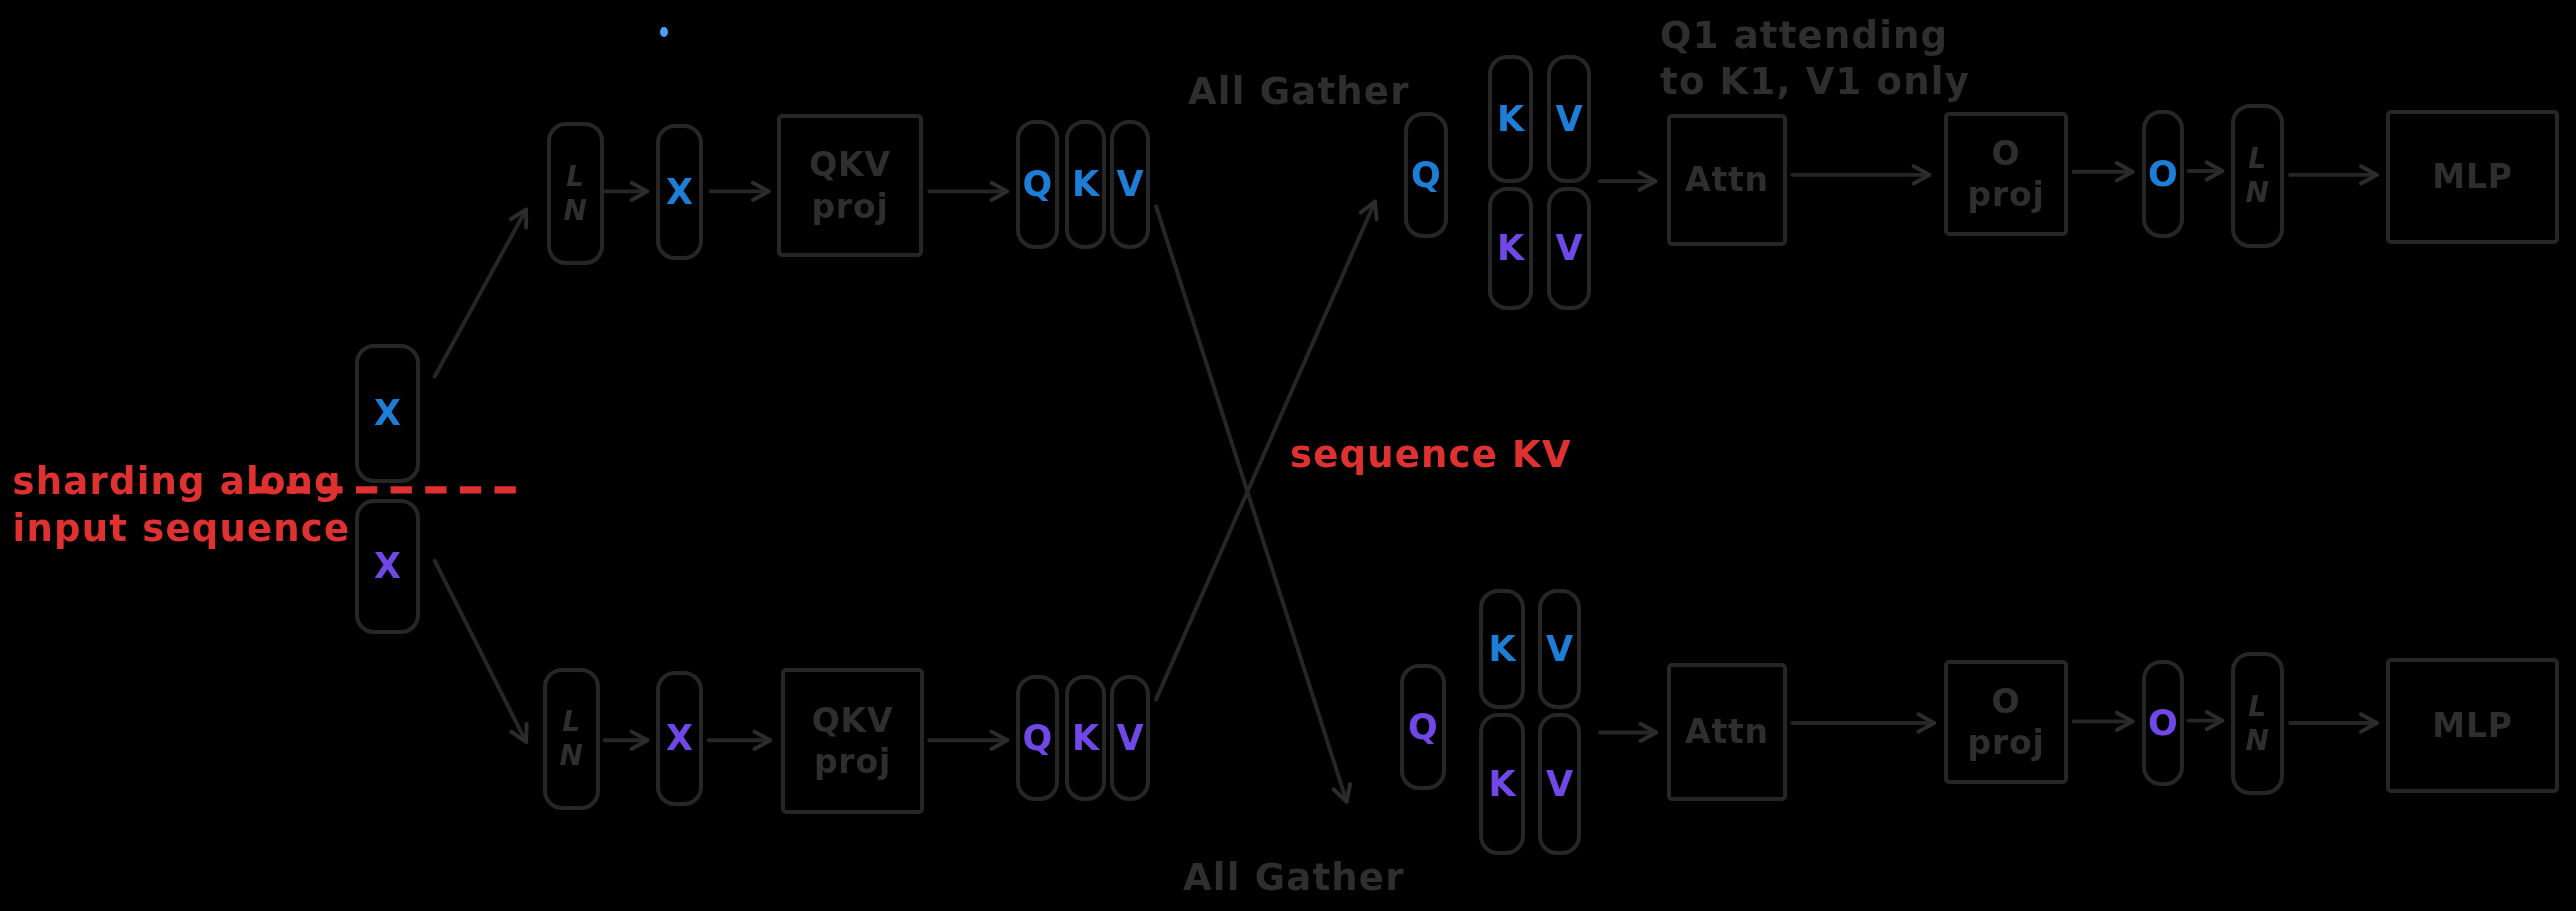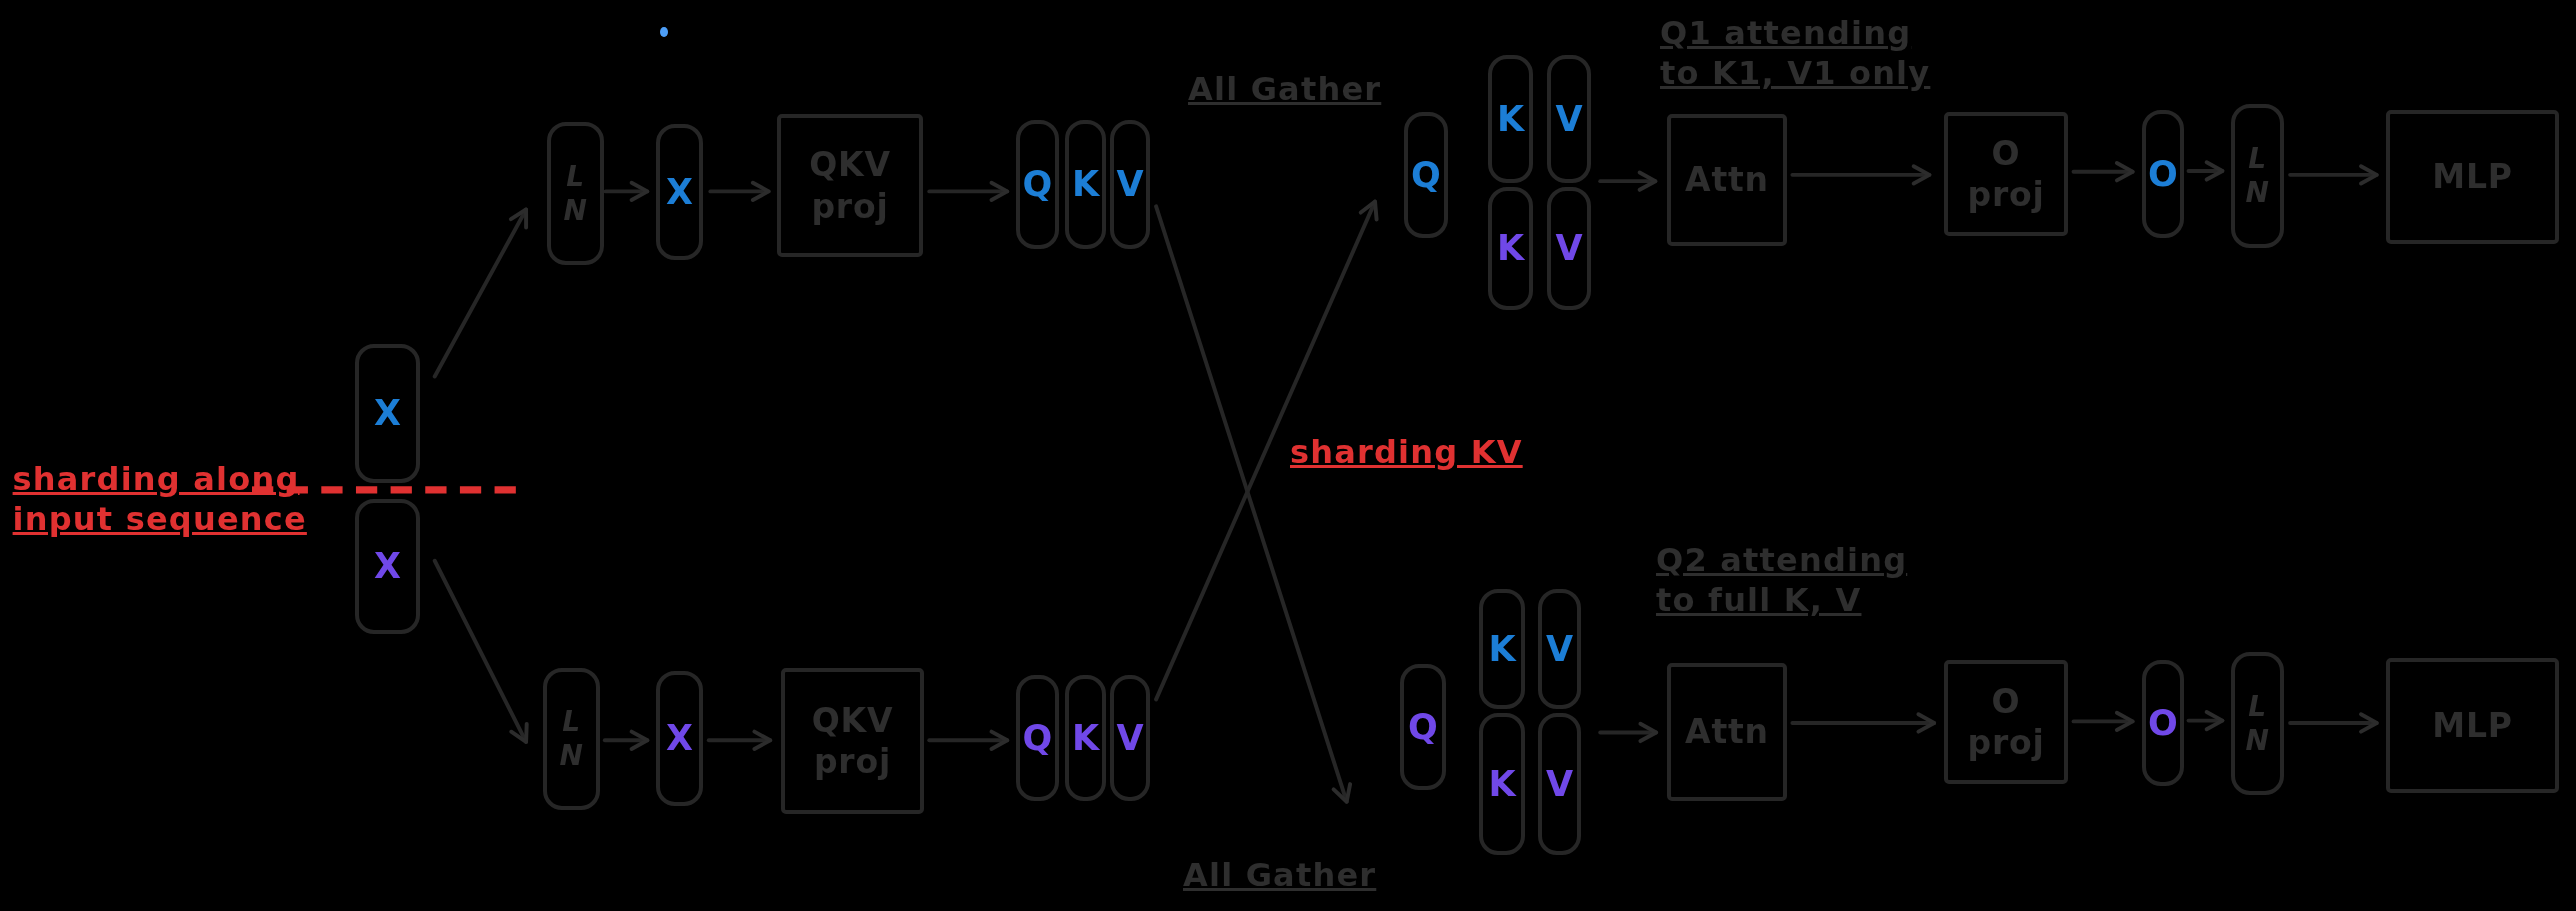--- a/index.html
+++ b/index.html
@@ -9,22 +9,22 @@
   .node{position:absolute;box-sizing:border-box;border:4.7px solid var(--stroke,#262626);
         border-radius:19px;display:flex;align-items:center;justify-content:center;
         background:transparent;}
   .r40{border-radius:5px;}
   .lt{font-weight:bold;font-size:35px;line-height:1;}
   .blue{color:var(--blue,#1c7ed6);}
   .purple{color:var(--purple,#7048e8);}
   .glab{color:var(--text_gray,#2e2e2e);font-size:33px;font-weight:600;
         white-space:pre-line;text-align:center;line-height:1.25;letter-spacing:0.8px;}
   .ln-lab{font-style:italic;font-size:28px;line-height:1.2;}
-  .cap{position:absolute;color:var(--text_gray,#2e2e2e);font-size:32px;font-weight:600;
-       white-space:pre-line;letter-spacing:1.2px;line-height:1.26;text-decoration:underline;}
+  .cap{position:absolute;color:var(--text_gray,#2e2e2e);font-size:37px;font-weight:600;
+       white-space:pre-line;letter-spacing:1.2px;line-height:1.26;}
   .red-cap{color:var(--red,#e03131);font-weight:bold;}
   .dot{position:absolute;border-radius:50%;background:var(--dot_blue,#4d9ef7);}
   .ar{stroke:var(--stroke,#262626);stroke-width:5;stroke-linecap:round;fill:none;}
   .dash{stroke:var(--red,#e03131);stroke-width:9;}
 </style>
 </head>
 <body>
 
 <div class="stage">
 
@@ -172,24 +172,22 @@
   <div class="node" style="left:2231px;top:652px;width:53px;height:143px">
     <span class="glab ln-lab">L
 N</span>
   </div>
   <div class="node r40" style="left:2386px;top:658px;width:173px;height:135px">
     <span class="glab">MLP</span>
   </div>
 
   <div class="cap" style="left:1188px;top:69px">All Gather</div>
   <div class="cap" style="left:1183px;top:855px">All Gather</div>
-  <div class="cap red-cap" style="left:1290px;top:432px">sharding KV</div>
+  <div class="cap red-cap" style="left:1290px;top:432px">sequence KV</div>
   <div class="cap red-cap" style="left:12.6px;top:459px">sharding along
 input sequence</div>
   <div class="cap" style="left:1660px;top:12.6px">Q1 attending
 to K1, V1 only</div>
-  <div class="cap" style="left:1656px;top:540px">Q2 attending
-to full K, V</div>
 
   <div class="dot" style="left:660px;top:27px;width:7.9px;height:10.2px"></div>
 
 </div>
 
 
 </body></html>

